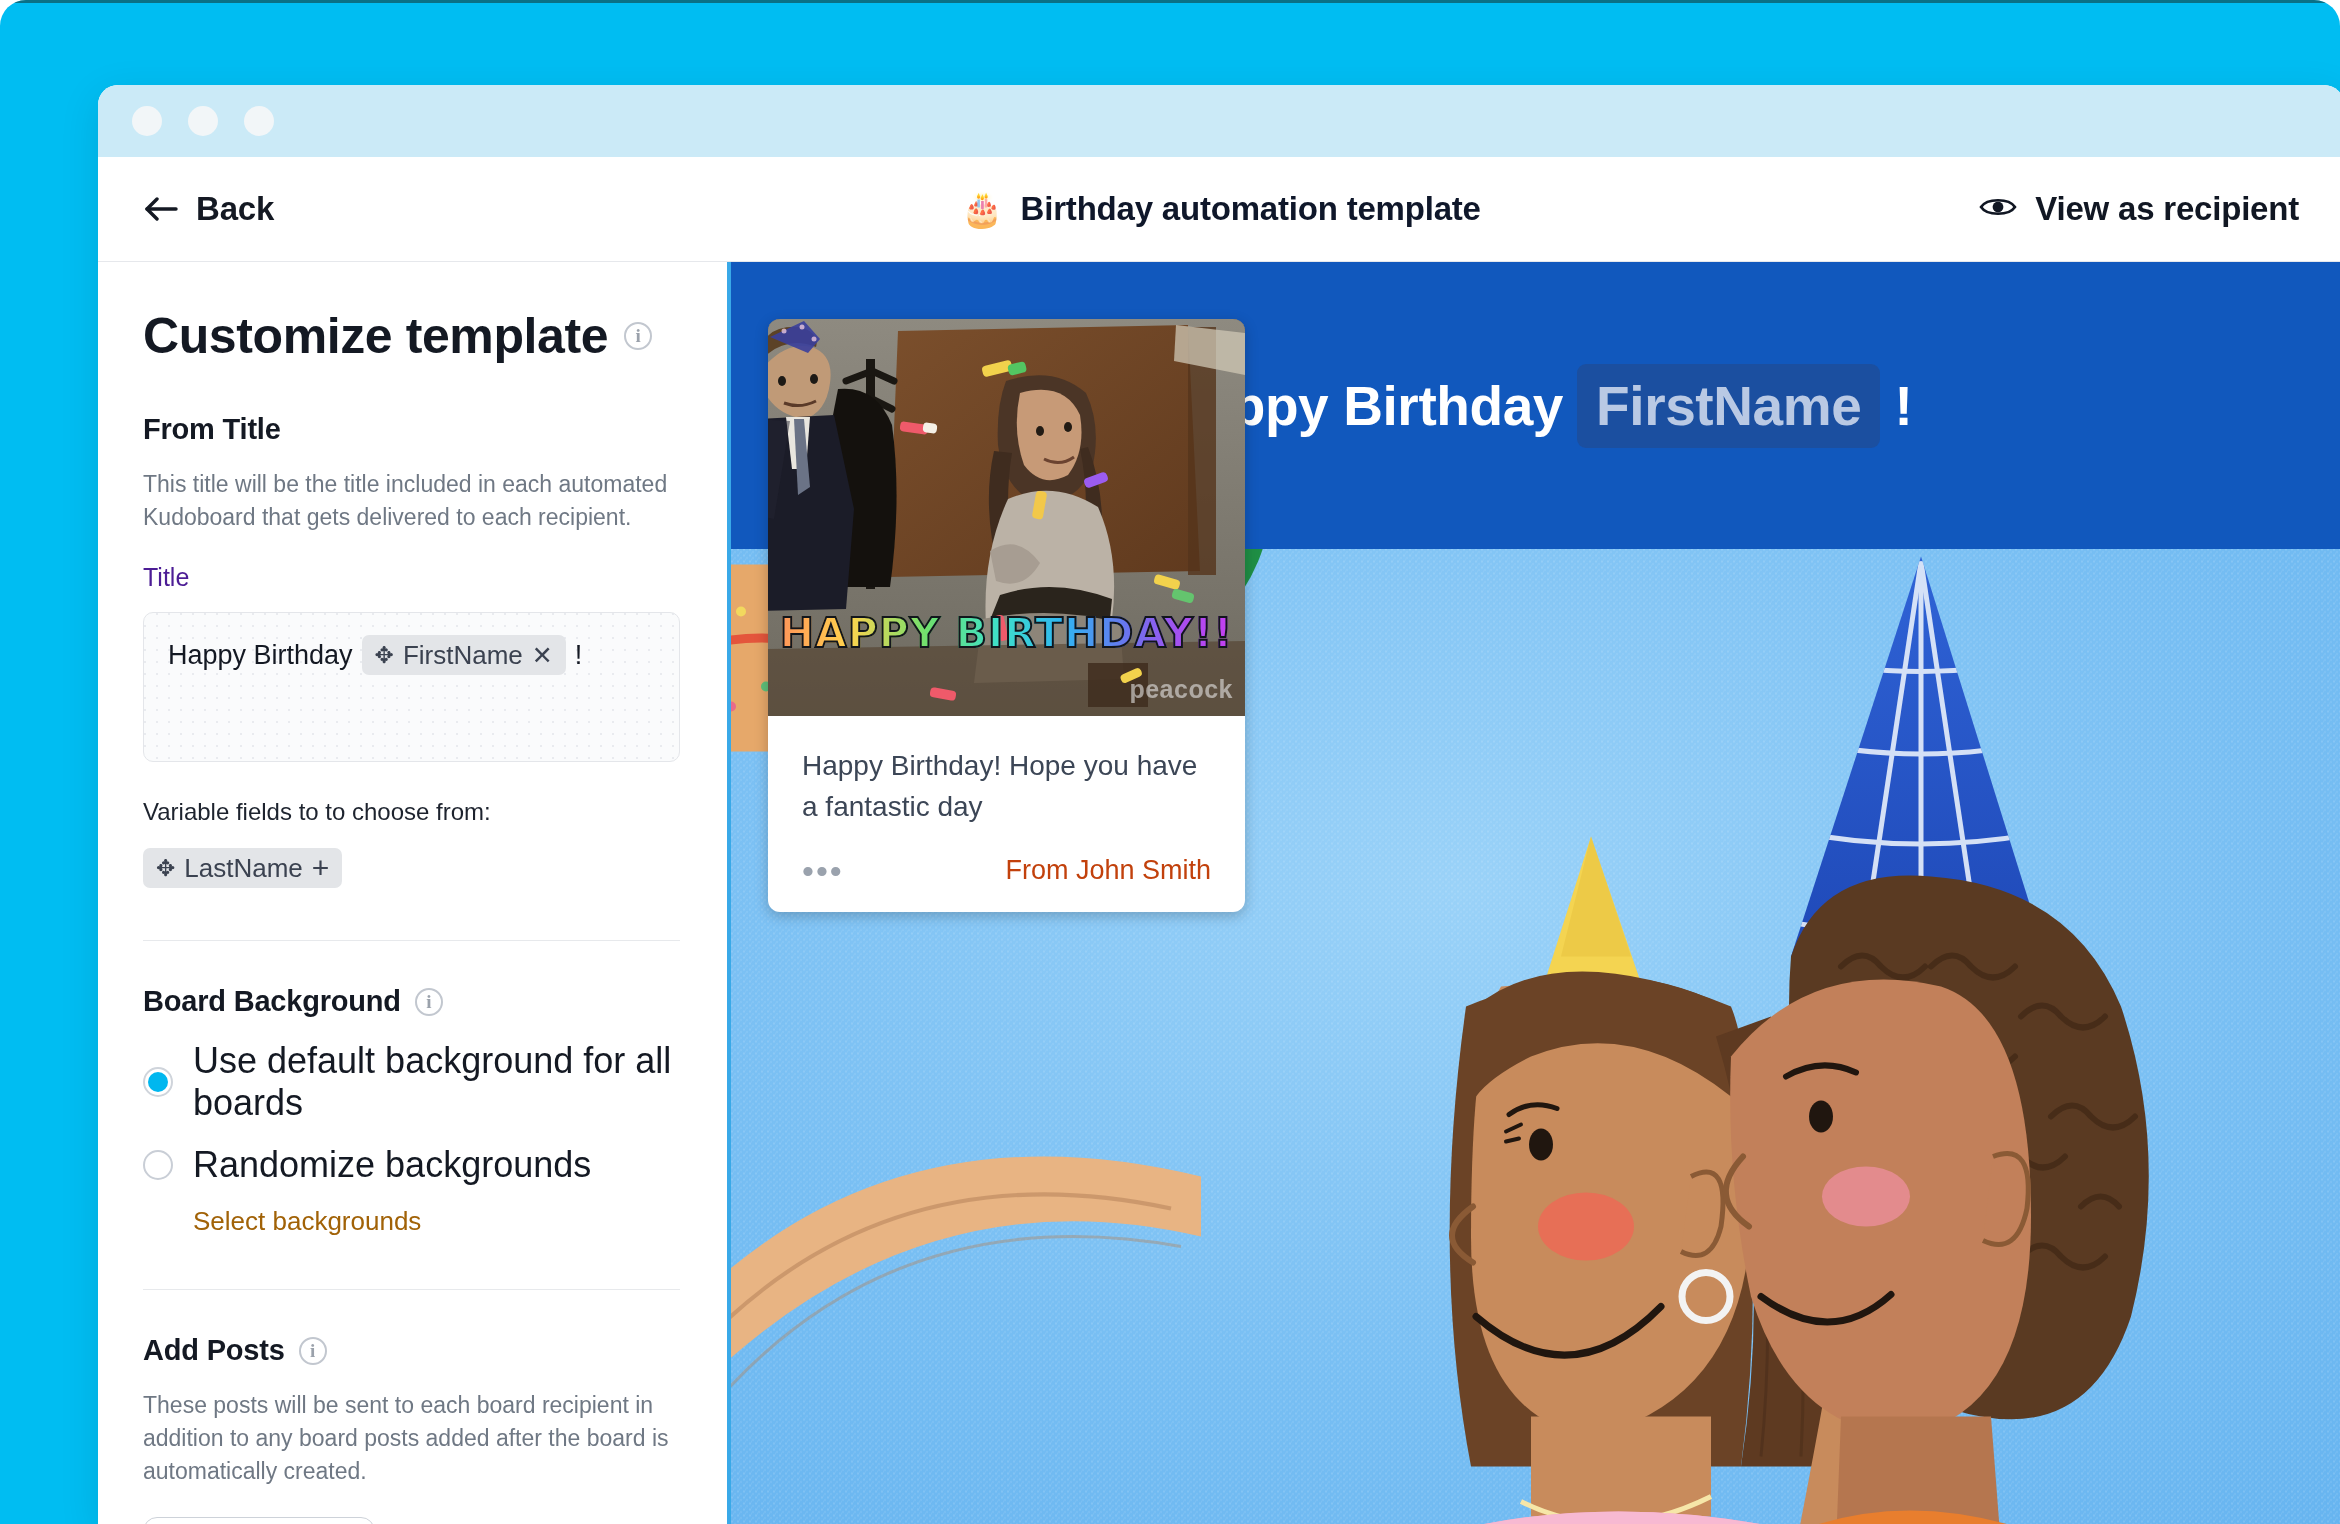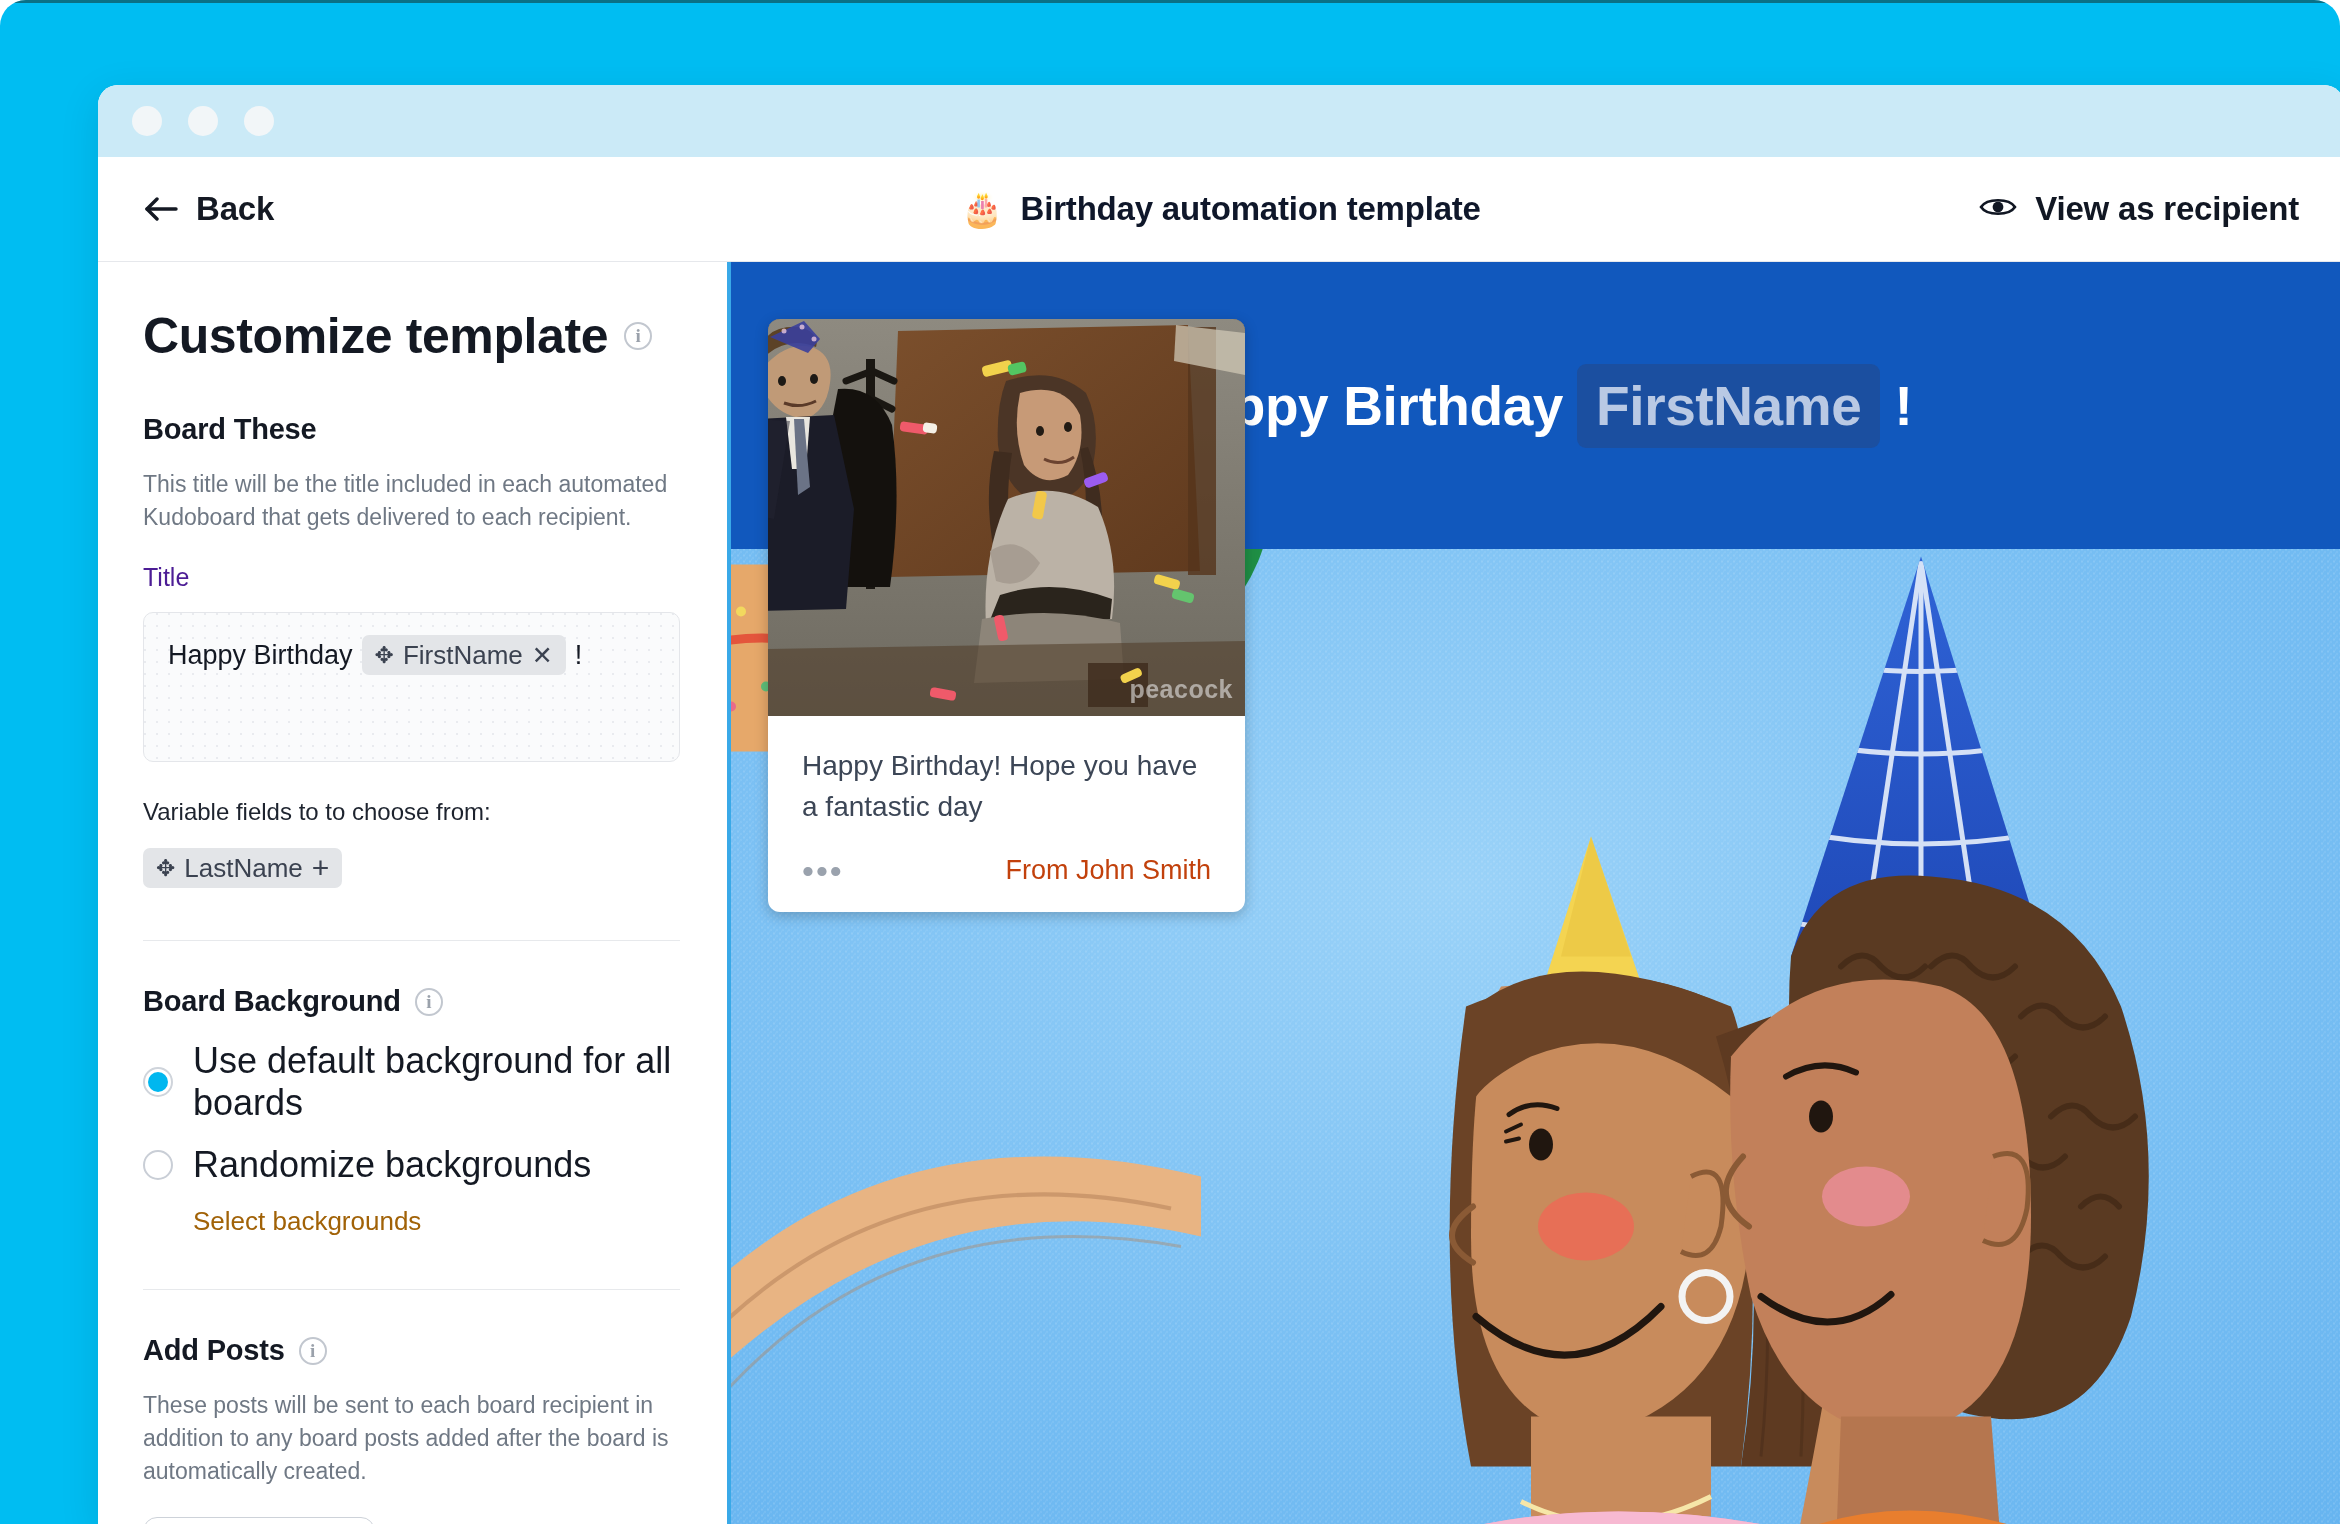--- a/index.html
+++ b/index.html
@@ -464,21 +464,21 @@
 
       <div id="sidebar">
 
         <div id="customize-heading-row">
           <span class="h1">Customize template</span>
           <span class="info-icon">i</span>
         </div>
 
         <div>
           <div class="section-head">
-            <span class="h2">Board These</span>
+            <span class="h2">From Title</span>
           </div>
           <div class="helper-text">This title will be the title included in each automated Kudoboard that gets delivered to each recipient.</div>
 
           <div class="field-label">Title</div>
 
           <div id="title-input">
             <span class="plain">Happy Birthday</span>
             <span class="var-chip">
               <span class="move-ico">✥</span>
               <span class="chip-label">FirstName</span>
@@ -834,20 +834,21 @@
                 <rect x="155" y="104" width="14" height="10" rx="4" fill="#f4f0e6" transform="rotate(8 162 109)"></rect>
                 <rect x="316" y="156" width="24" height="10" rx="4" fill="#9b5cf0" transform="rotate(-20 328 161)"></rect>
                 <rect x="266" y="172" width="11" height="28" rx="4" fill="#f2c84a" transform="rotate(10 271 186)"></rect>
                 <rect x="386" y="258" width="26" height="10" rx="4" fill="#f2d24c" transform="rotate(16 399 263)"></rect>
                 <rect x="404" y="272" width="22" height="10" rx="4" fill="#64c46e" transform="rotate(16 415 277)"></rect>
                 <rect x="228" y="296" width="10" height="26" rx="4" fill="#ef5a6a" transform="rotate(-12 233 309)"></rect>
                 <rect x="162" y="370" width="26" height="10" rx="4" fill="#ef5a6a" transform="rotate(10 175 375)"></rect>
                 <rect x="352" y="352" width="22" height="9" rx="4" fill="#f2d24c" transform="rotate(-24 363 356)"></rect>
               </g>
             </svg>
+            <div class="gif-caption">HAPPY BIRTHDAY!!</div>
             <div class="gif-watermark">peacock</div>
           </div>
 
           <div id="post-body">
             <div id="post-message">Happy Birthday! Hope you have a fantastic day</div>
             <div id="post-footer">
               <span id="post-more">•••</span>
               <span id="post-author">From John Smith</span>
             </div>
           </div>

